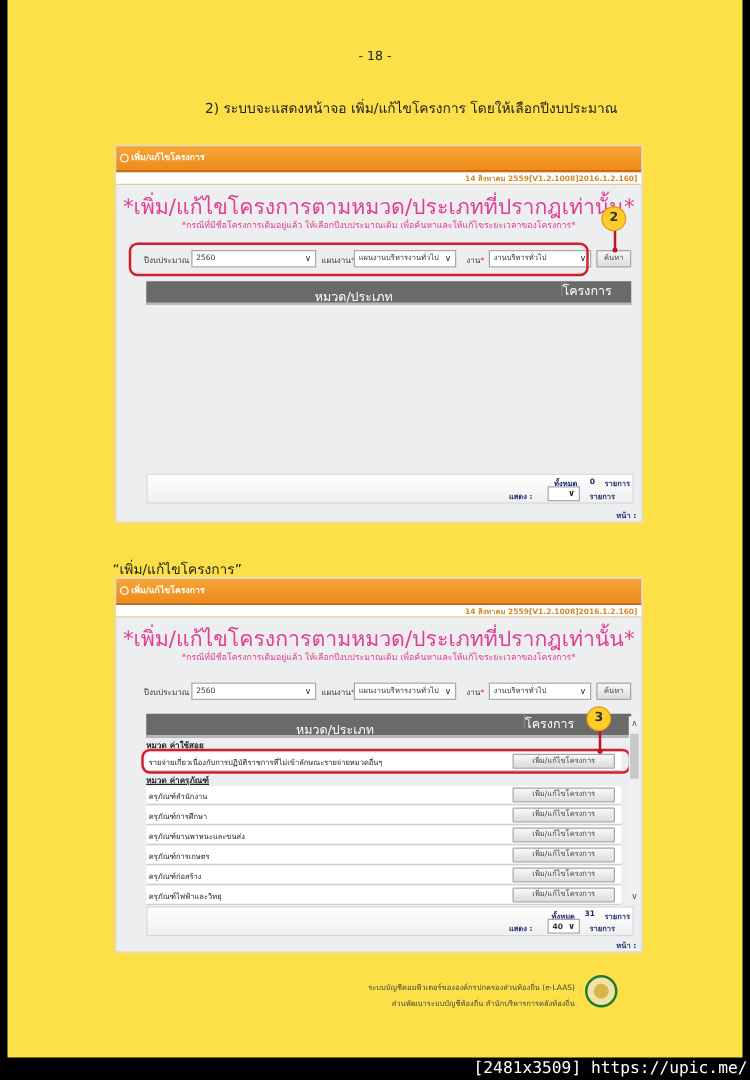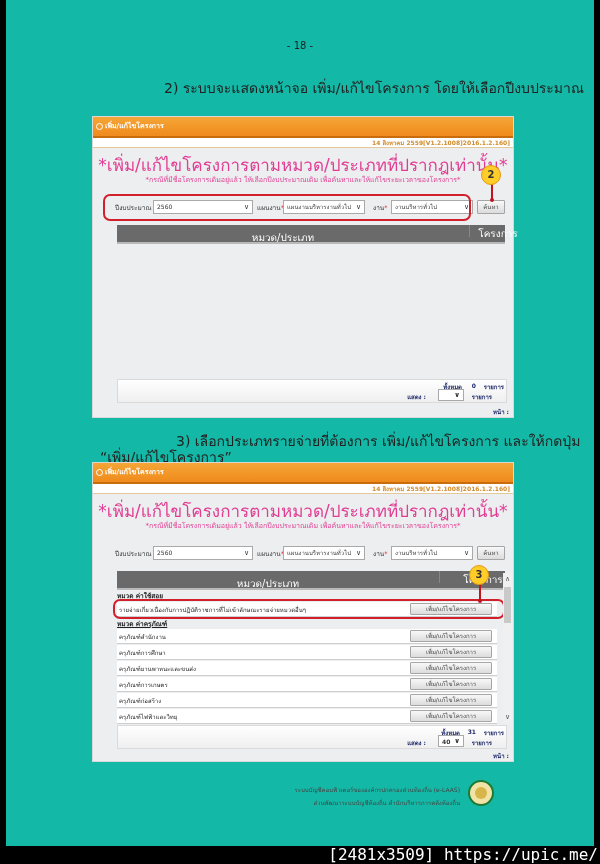--- a/index.html
+++ b/index.html
@@ -1,19 +1,19 @@
 <!DOCTYPE html>
 <html><head>
 <meta charset="utf-8">
 <style>
   html, body { margin:0; padding:0; }
   body { width:600px; height:864px; background:#000; position:relative; overflow:hidden; font-family:"DejaVu Sans", sans-serif; }
-  .page { position:absolute; left:6px; top:0; width:588px; height:846px; background:#14b8a6; }
+  .page { position:absolute; left:6px; top:0; width:588px; height:846px; background:#fde047; }
   .pagenum { position:absolute; left:0; width:588px; top:40px; text-align:center; font-size:10px; color:#222; }
-  .para { position:absolute; font-size:14px; color:#222; white-space:nowrap; }
+  .para { position:absolute; font-size:11px; color:#222; white-space:nowrap; }
 
   .screen { position:absolute; background:#eceef0; border:1px solid #d8d8d8; }
   .bar { position:absolute; left:0; right:0; top:0; height:19px; background:linear-gradient(#f4a637,#f08a1c); border-bottom:2px solid #c96c0b; }
   .bar .dot { position:absolute; left:3px; top:6px; width:5px; height:5px; border-radius:50%; border:1px solid #fff; }
   .bar .title { position:absolute; left:12px; top:3px; font-size:7px; font-weight:bold; color:#fff; }
   .verline { position:absolute; left:0; right:0; top:21px; height:9px; background:#fff; border-bottom:1px solid #e3c89a; }
   .verline span { position:absolute; right:3px; top:0; font-size:6px; color:#d08a2a; font-weight:bold; }
   .heading { position:absolute; left:0; right:0; text-align:center; color:#e13e93; font-size:17px; }
   .subheading { position:absolute; left:0; right:0; text-align:center; color:#e13e93; font-size:7px; }
   .filters { position:absolute; left:0; right:0; height:16px; font-size:6.5px; color:#333; }
@@ -22,36 +22,36 @@
   .sel { position:absolute; top:1px; height:14px; background:#fff; border:1px solid #a9a9a9; box-sizing:border-box; font-size:6px; line-height:12px; padding-left:3px; color:#333; }
   .sel .chev { position:absolute; right:3px; top:0; font-size:7px; color:#333; }
   .btn { position:absolute; background:linear-gradient(#f8f8f8,#dcdcdc); border:1px solid #a5a5a5; box-sizing:border-box; font-size:6px; text-align:center; color:#444; border-radius:1px; }
   .hl { position:absolute; border:2px solid #d21f2c; border-radius:7px; box-sizing:border-box; }
   .callout { position:absolute; width:20px; height:20px; border-radius:50%; background:#ffcc2a; border:1px solid #e09a10; box-sizing:border-box; text-align:center; font-size:10px; font-weight:bold; color:#333; line-height:18px; }
   .callline { position:absolute; width:1.5px; background:#c0141f; }
   .calldot { position:absolute; width:4px; height:4px; border-radius:50%; background:#c0141f; }
 
   .thead { position:absolute; height:17px; background:#6a6a6a; color:#fff; font-size:10px; border-bottom:2px solid #b9b9b9; }
   .thead .c1 { position:absolute; left:0; top:5px; text-align:center; }
-  .thead .c2 { position:absolute; top:5px; text-align:center; border-left:1px solid #888; height:12px; top:0; line-height:17px;margin-left:20px; }
+  .thead .c2 { position:absolute; top:5px; text-align:left; border-left:1px solid #888; height:12px; top:0; line-height:17px; }
   .footer { position:absolute; background:linear-gradient(#fff,#efefef); border:1px solid #dadada; font-size:6px; color:#1f2a6a; font-weight:bold; }
   .pagelbl { position:absolute; font-size:6px; color:#1f2a6a; font-weight:bold; }
 
   .row { position:absolute; height:14px; border-bottom:1px solid #cfcfcf; font-size:6px; color:#222; background:#fff; }
   .row .t { position:absolute; left:2px; top:3px; }
   .row .rb { position:absolute; top:1px; height:12px; right:5px; width:82px; line-height:10px; }
   .grp { position:absolute; height:10px; font-size:6.5px; font-weight:bold; color:#222; }
   .scroll { position:absolute; width:9px; background:#f0f0f0; }
   .scroll .thumb { position:absolute; left:1px; right:1px; background:#c9c9c9; }
   .scroll .arr { position:absolute; left:0; width:9px; text-align:center; font-size:7px; color:#555; }
 
   .foottext { position:absolute; font-size:6px; color:#444; text-align:right; white-space:nowrap; }
   .logo { position:absolute; width:26px; height:26px; border-radius:50%; border:2px solid #1f7a34; background:#f1e3a6; box-sizing:border-box; }
   .logo::after { content:""; position:absolute; left:5px; top:5px; width:12px; height:12px; border-radius:50%; background:#d8b54a; }
-  .wm { position:absolute; right:2px; bottom:0; height:18px; font-family:"DejaVu Sans Mono", monospace; font-size:16px; color:#fff; line-height:18px; }
+  .wm { position:absolute; right:2px; bottom:0; height:18px; font-family:"DejaVu Sans Mono", monospace; font-size:13px; color:#fff; line-height:18px; }
 </style>
 </head>
 <body>
 
 <div class="page">
   <div class="pagenum">- 18 -</div>
 
   <div class="para" style="left:158px;top:77px;">2)   ระบบจะแสดงหน้าจอ เพิ่ม/แก้ไขโครงการ โดยให้เลือกปีงบประมาณ</div>
 
   <div class="screen" style="left:86px;top:116px;width:420px;height:300px;">
@@ -88,22 +88,21 @@
       <span style="position:absolute;right:44px;top:2px;">ทั้งหมด</span>
       <span style="position:absolute;right:30px;top:2px;">0</span>
       <span style="position:absolute;right:2px;top:2px;">รายการ</span>
       <span style="position:absolute;right:80px;top:12px;">แสดง :</span>
       <div class="sel" style="left:320px;top:9px;width:26px;height:12px;"><span></span><span class="chev" style="top:-1px;">∨</span></div>
       <span style="position:absolute;right:14px;top:12px;">รายการ</span>
     </div>
     <span class="pagelbl" style="right:4px;top:290px;">หน้า :</span>
   </div>
 
-  <div class="para" style="left:170px;top:430px;">3)  เลือกประเภทรายจ่ายที่ต้องการ เพิ่ม/แก้ไขโครงการ และให้กดปุ่ม</div>
-  <div class="para" style="left:84px;top:446px;margin-left:10px;">“เพิ่ม/แก้ไขโครงการ”</div>
+  <div class="para" style="left:84px;top:446px;">“เพิ่ม/แก้ไขโครงการ”</div>
 
   <div class="screen" style="left:86px;top:462px;width:420px;height:298px;">
     <div class="bar">
       <span class="dot"></span>
       <span class="title">เพิ่ม/แก้ไขโครงการ</span>
     </div>
     <div class="verline">
         <span>14 สิงหาคม 2559[V1.2.1008]2016.1.2.160]</span>
       </div>
     <div class="heading" style="top:34px;">*เพิ่ม/แก้ไขโครงการตามหมวด/ประเภทที่ปรากฎเท่านั้น*</div>

